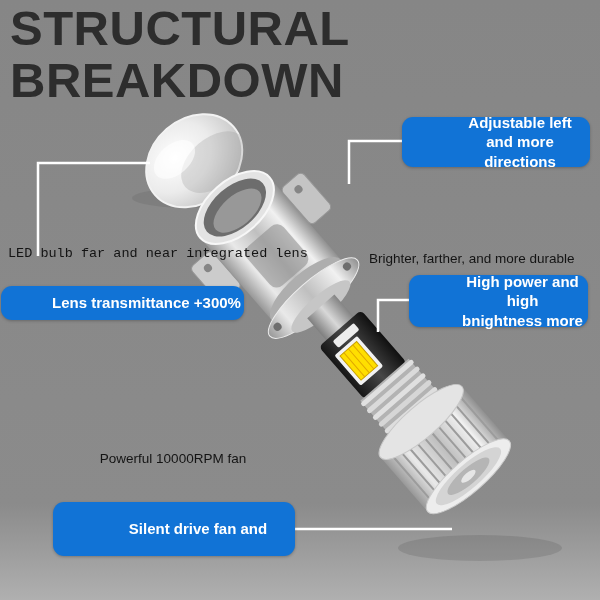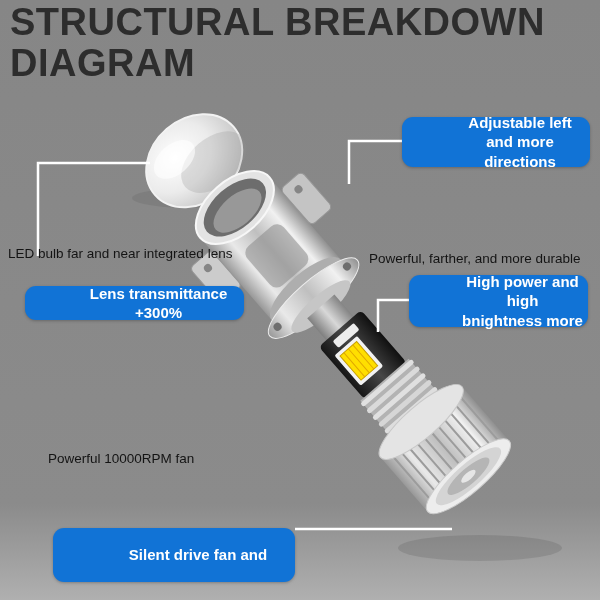--- a/index.html
+++ b/index.html
@@ -5,42 +5,42 @@
   * { margin:0; padding:0; box-sizing:border-box; }
   html,body { background:#666; }
   body { font-family:"Liberation Sans", sans-serif; }
   .stage {
     position:relative; width:600px; height:600px; overflow:hidden; margin:0 auto;
     background:linear-gradient(180deg,#868686 0%,#8b8b8b 84%,#9d9d9d 92%,#b0b0b0 100%);
   }
   svg.scene { position:absolute; left:0; top:0; width:600px; height:600px; }
   .title {
     position:absolute; left:10px; top:2px; z-index:3;
-    font-size:38px; font-weight:bold; color:#2d2d2d;
+    font-size:49px; font-weight:bold; color:#2d2d2d;
     line-height:1.07; letter-spacing:.5px;
   }
   .callout {
     position:absolute; z-index:4;
     background:#1173d6; color:#ffffff;
     font-size:15px; font-weight:bold; line-height:1.3; text-align:center;
     border-radius:11px;
     display:flex; flex-direction:column; justify-content:center; align-items:center;
     box-shadow:0 1px 3px rgba(0,0,0,.25);
   }
   .callout span { display:block; width:100%;padding-left:48px; }
   #co-adjustable { left:402px; top:117px; width:188px; height:50px; }
-  #co-lens       { left:25px;  top:286px; width:219px; height:34px; }
+  #co-lens       { left:1px;  top:286px; width:243px; height:34px; }
   #co-chip       { left:409px; top:275px; width:179px; height:52px; }
-  #co-fan        { left:53px;  top:528px; width:242px; height:54px; }
+  #co-fan        { left:53px;  top:502px; width:242px; height:54px; }
   .plain {
     position:absolute; z-index:4; color:#141414; font-size:13.5px; line-height:1.45;
   }
-  #pl-lens { left:8px;   top:244px; }
+  #pl-lens { left:8px;   top:244px;font-family:Liberation Mono, monospace; }
   #pl-chip { left:369px; top:249px; }
-  #pl-fan  { left:48px;  top:449px; width:250px; text-align:left; }
+  #pl-fan  { left:48px;  top:449px; width:250px; text-align:center; }
 </style>
 </head>
 <body>
 
 <div class="stage">
 
   <svg class="scene" viewBox="0 0 600 600" aria-hidden="true">
     <defs>
       <linearGradient id="gMetal" x1="0" y1="0" x2="1" y2="0">
         <stop offset="0" stop-color="#989898"></stop>
@@ -133,34 +133,33 @@
     <g stroke="#ffffff" stroke-width="2.5" fill="none">
       <polyline points="150,163 38,163 38,256"></polyline>
       <polyline points="402,141 349,141 349,184"></polyline>
       <polyline points="409,300 378,300 378,332"></polyline>
       <polyline points="295,529 452,529"></polyline>
     </g>
   </svg>
 
   <h1 class="title">
     <span>STRUCTURAL BREAKDOWN</span><br>
-    <span>DIAGRAM</span>
   </h1>
 
   <div class="callout" id="co-adjustable">
     <span>Adjustable left</span>
     <span>and more directions</span>
   </div>
 
   <div class="plain" id="pl-lens">LED bulb far and near integrated lens</div>
   <div class="callout" id="co-lens">
     <span>Lens transmittance +300%</span>
   </div>
 
-  <div class="plain" id="pl-chip">Powerful, farther, and more durable</div>
+  <div class="plain" id="pl-chip">Brighter, farther, and more durable</div>
   <div class="callout" id="co-chip">
     <span>High power and high</span>
     <span>bnightness more</span>
   </div>
 
   <div class="plain" id="pl-fan">
     <span>Powerful 10000RPM fan</span><br>
   </div>
   <div class="callout" id="co-fan">
     <span>Silent drive fan and</span>

